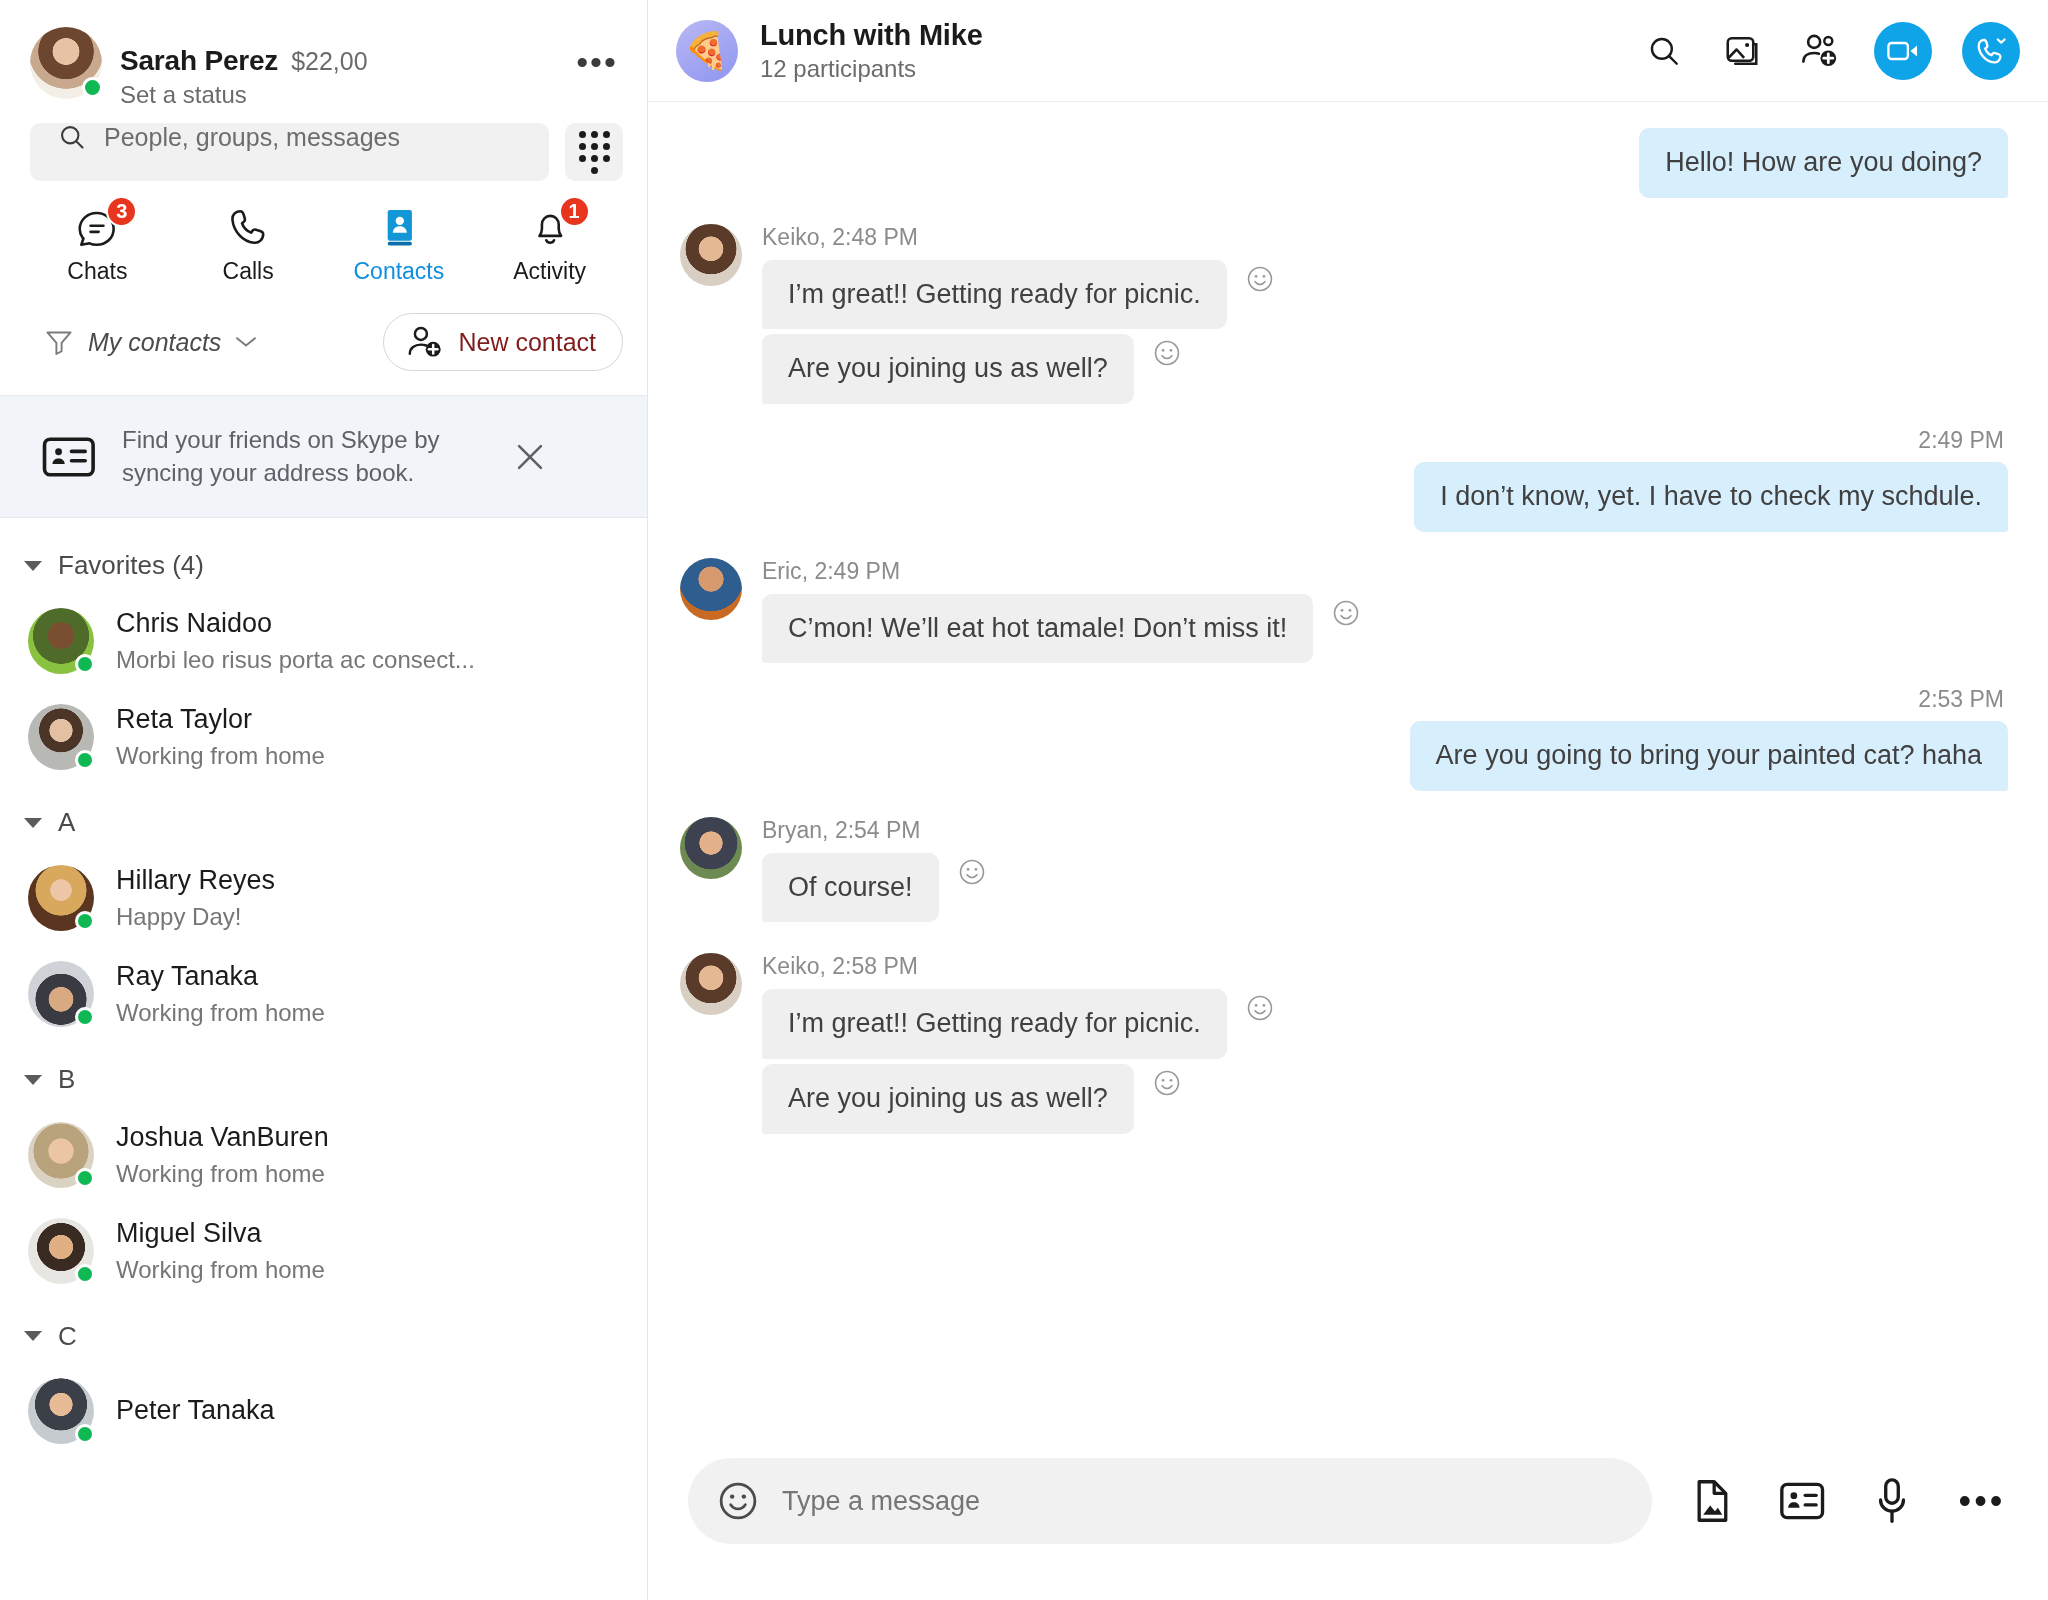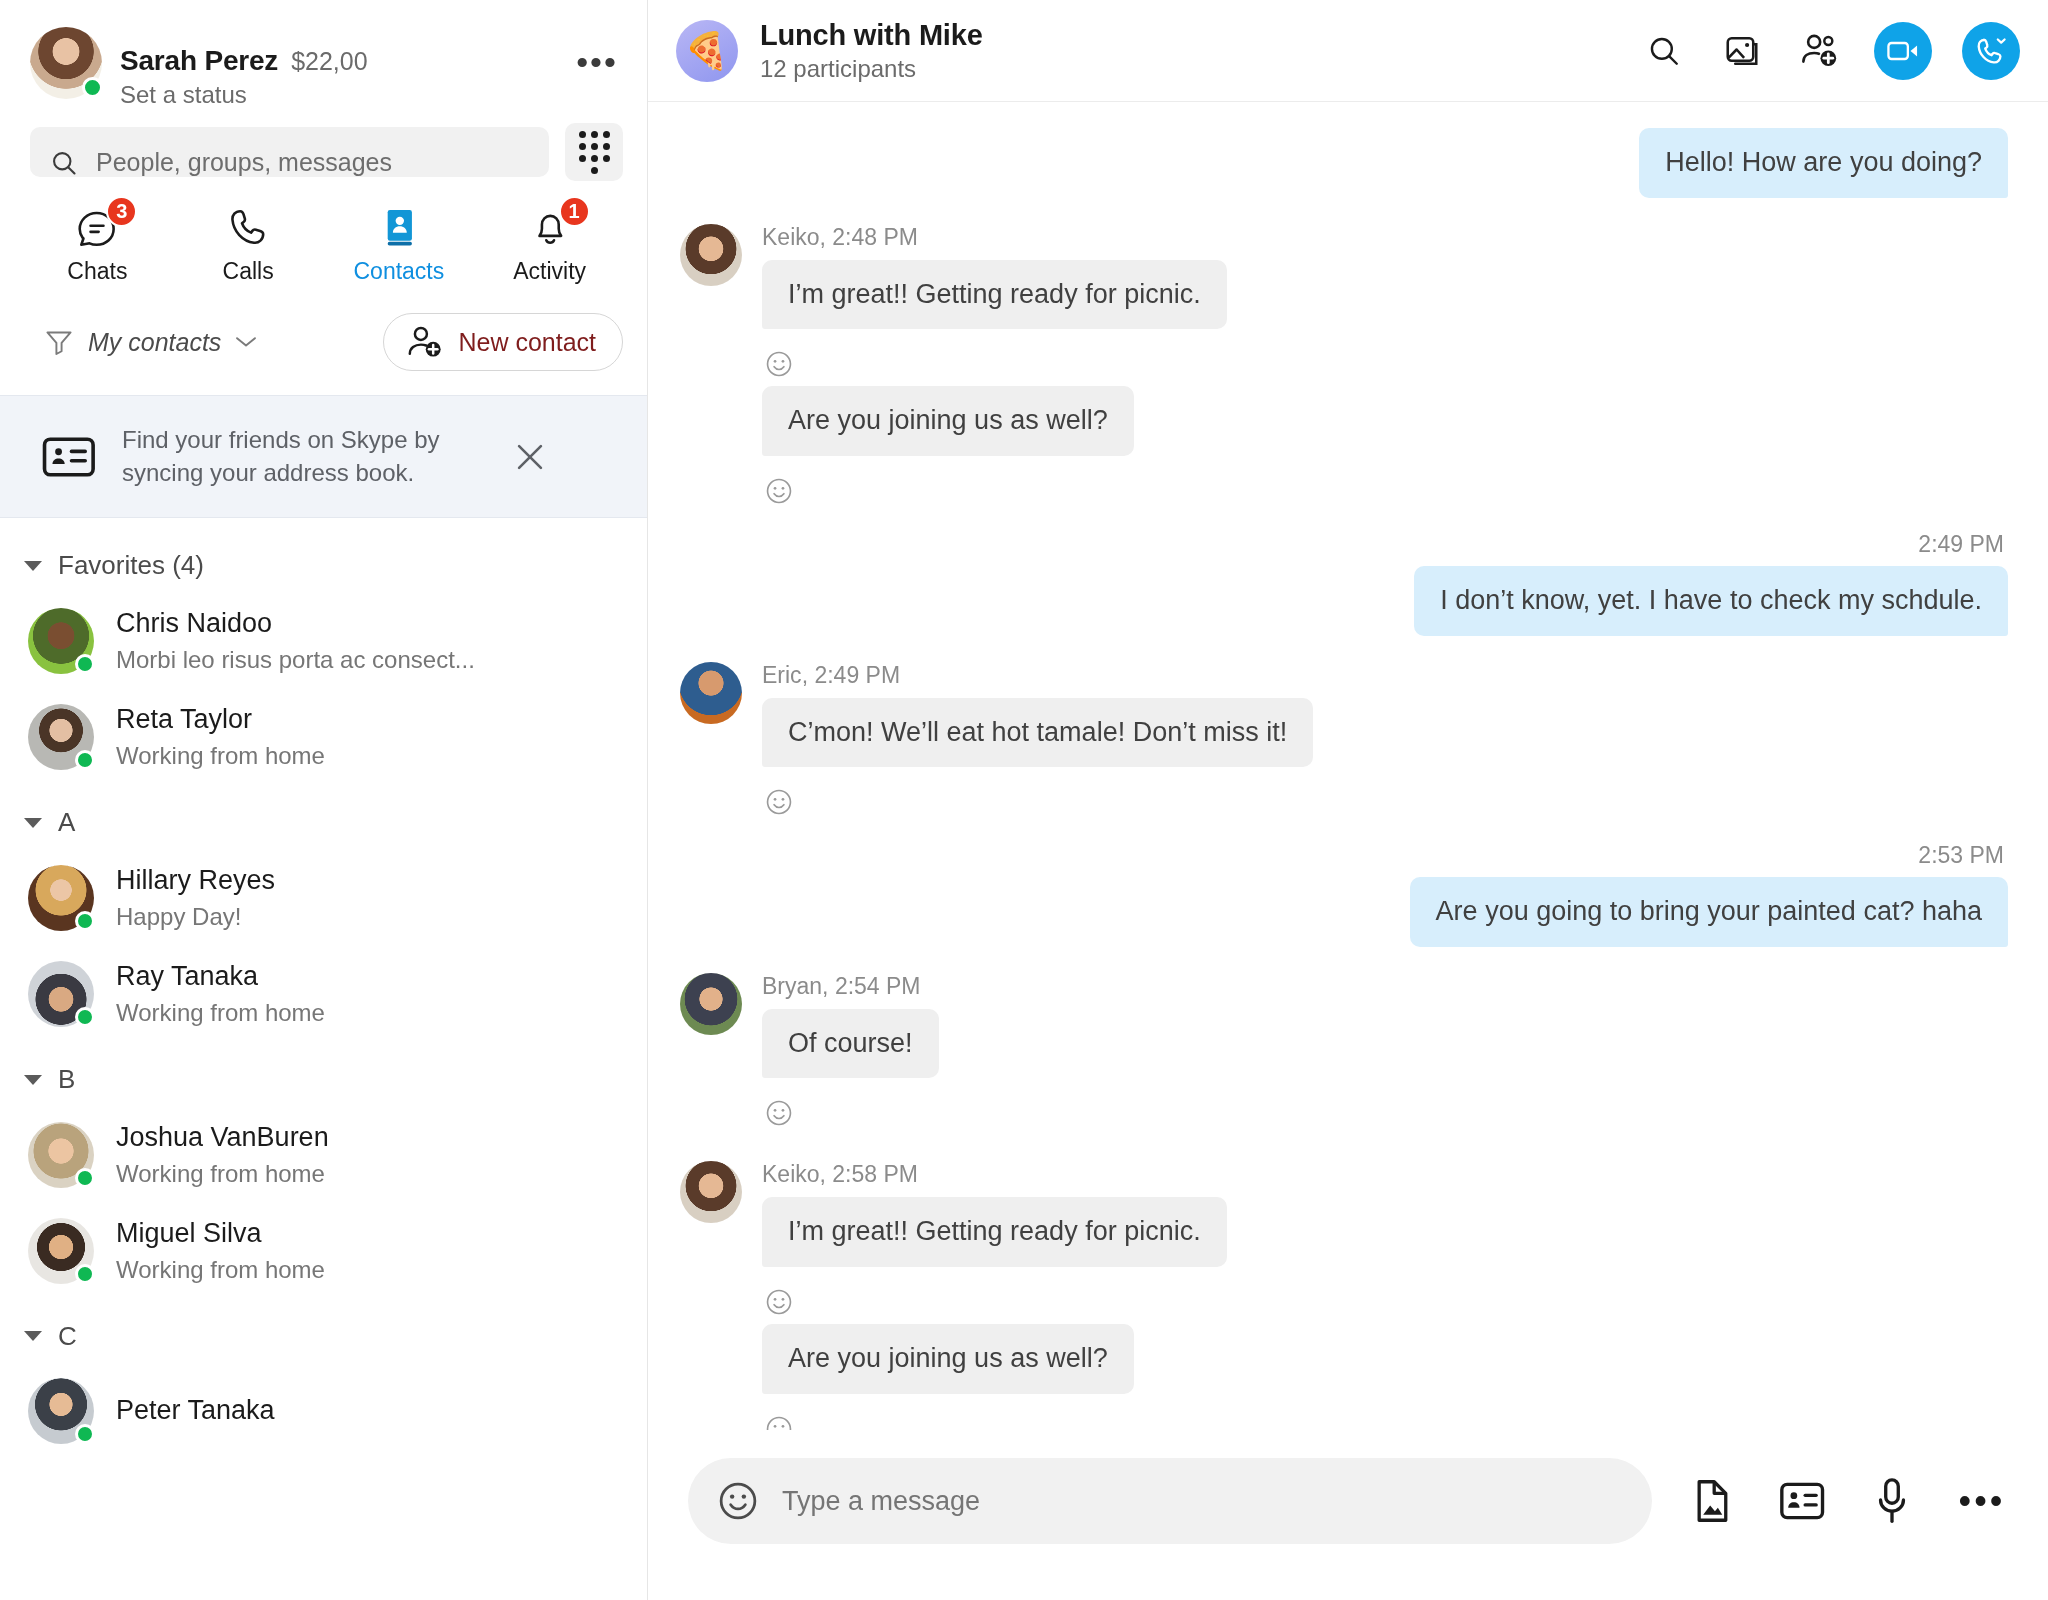--- a/index.html
+++ b/index.html
@@ -44,22 +44,22 @@
   .profile-status { font-size: 24px; color: #6b6b6b; margin-top: 4px; }
   .more-dots {
     flex: none; width: 52px; height: 52px;
     display: flex; align-items: center; justify-content: center;
     font-size: 34px; color: #3b3b3b; letter-spacing: 2px;
     cursor: pointer; line-height: 0.4;
   }
 
   .search-row { display: flex; align-items: center; padding: 4px 24px 0 30px; gap: 16px; }
   .search-box {
-    flex: 1; height: 50px; background: #f1f1f1; border-radius: 10px;
-    display: flex; align-items: flex-end; padding: 0 20px; gap: 18px;
+    flex: 1; height: 58px; background: #f1f1f1; border-radius: 10px;
+    display: flex; align-items: flex-start; padding: 0 28px; gap: 18px;
   }
   .search-input-text { font-size: 25px; color: #6d6d6d; }
   .dialpad-btn {
     width: 58px; height: 58px; background: #f1f1f1; border-radius: 10px;
     display: flex; align-items: center; justify-content: center; cursor: pointer;
   }
   .dialpad-grid {
     display: grid; grid-template-columns: repeat(3, 7px); gap: 5px;
     justify-content: center; position: relative;
   }
@@ -154,21 +154,21 @@
     max-width: 640px; border-radius: 10px;
     padding: 17px 26px; font-size: 27px; line-height: 1.32; color: #404040;
   }
   .bubble.in { background: #efefef; border-bottom-left-radius: 3px; }
   .bubble.out { background: #d7eefc; border-bottom-right-radius: 3px; }
   .timestamp-right { text-align: right; font-size: 23px; color: #8b8b8b; margin: 18px 4px 8px 0; }
   .incoming-group { display: flex; gap: 20px; margin-top: 26px; }
   .in-avatar { width: 62px; height: 62px; border-radius: 50%; flex: none; background-size: cover; background-position: center; }
   .in-body { flex: 1; min-width: 0; }
   .in-meta { font-size: 23px; color: #8b8b8b; margin-bottom: 9px; }
-  .bubble-line { display: flex; align-items: flex-start; gap: 16px; margin-bottom: 5px; flex-direction: column; }
+  .bubble-line { display: flex; align-items: flex-start; gap: 16px; margin-bottom: 5px; }
   .react-btn {
     width: 34px; height: 34px; border-radius: 50%;
     display: flex; align-items: center; justify-content: center;
     margin-top: 2px; cursor: pointer; flex: none;
   }
 
   .compose-area {
     height: 170px; display: flex; align-items: center;
     padding: 0 40px 28px 40px; gap: 34px;
   }

